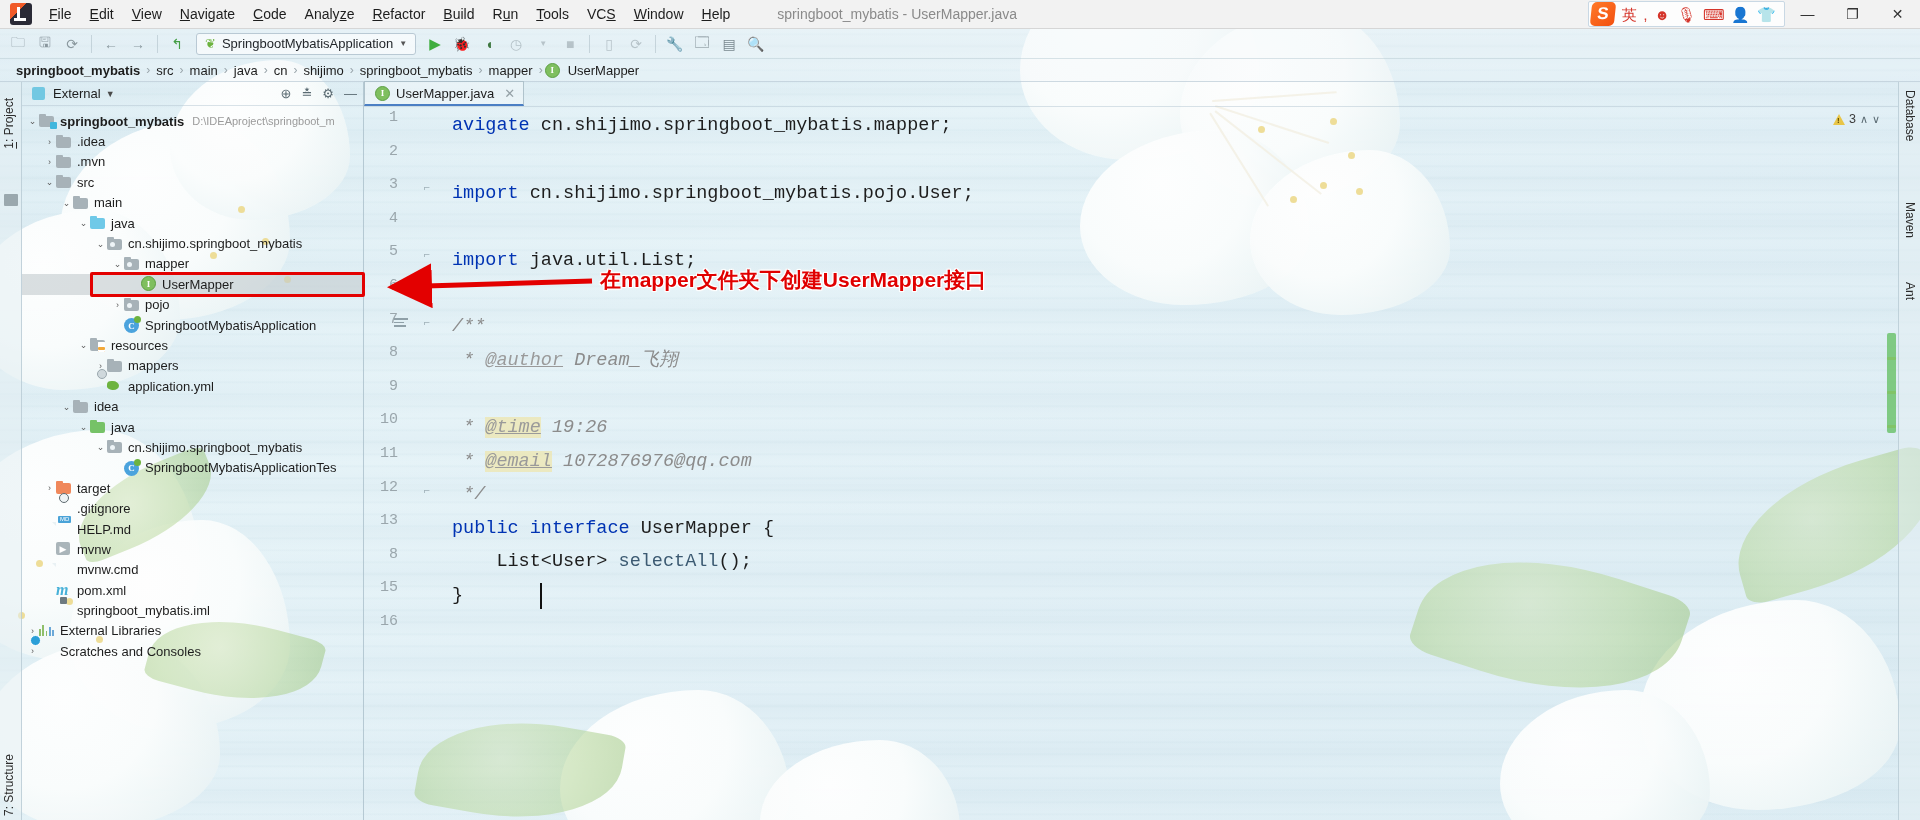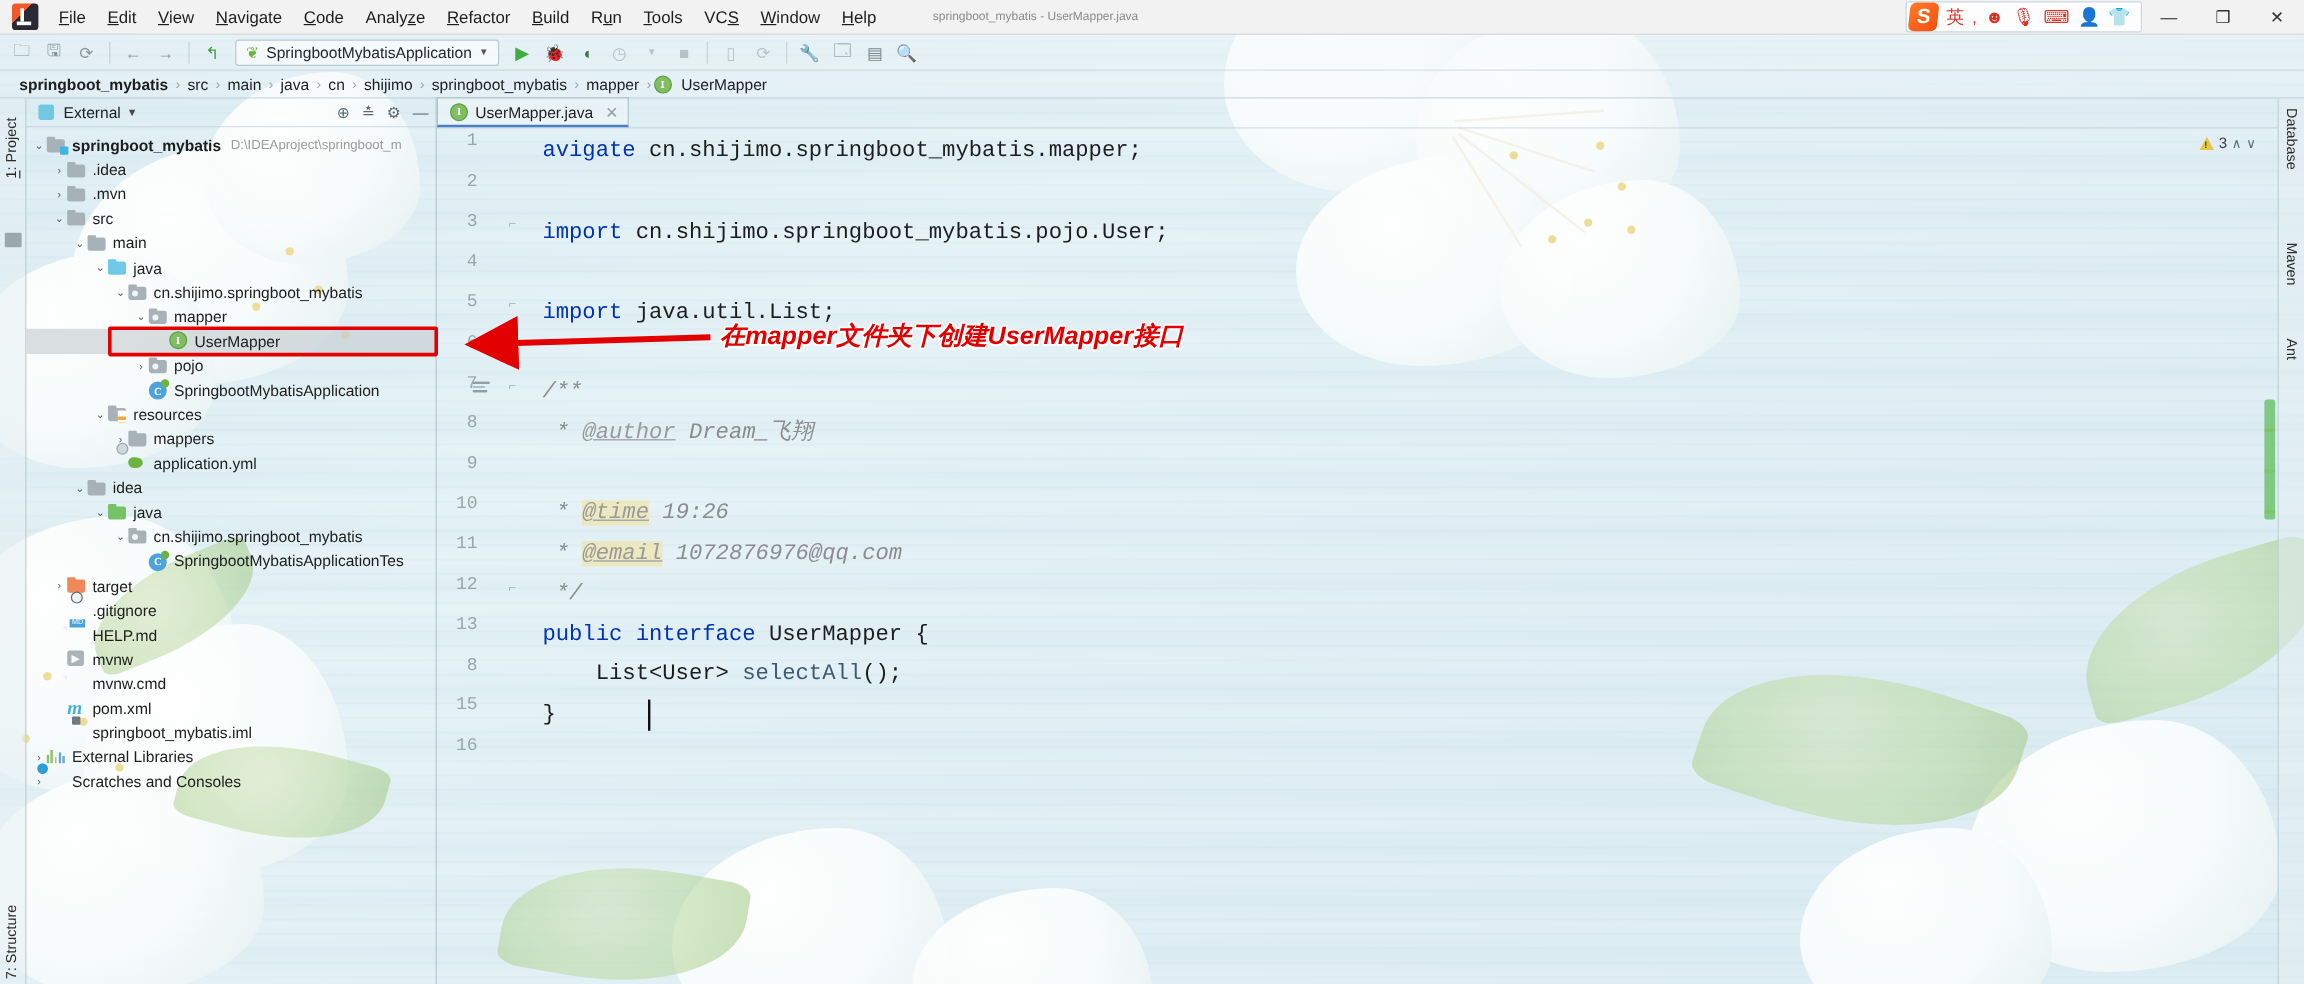--- a/index.html
+++ b/index.html
@@ -31,21 +31,21 @@
 
   
   #menubar{position:relative;z-index:5;height:29px;background:#f2f2f2;border-bottom:1px solid #d6d6d6;
            display:flex;align-items:center;padding-left:6px;gap:0;}
   #menubar .logo{width:22px;height:22px;margin:0 8px 0 4px;position:relative;border-radius:3px;
     background:linear-gradient(135deg,#f05a28 0%,#f05a28 38%,#2a2a36 38%,#2a2a36 100%);}
   #menubar .logo:after{content:"";position:absolute;left:7px;top:4px;width:3px;height:11px;background:#fff;}
   #menubar .logo:before{content:"";position:absolute;left:4px;top:15px;width:12px;height:3px;background:#fff;}
   .menu-item{padding:4px 9px;font-size:14px;color:#1d1d1d;cursor:default;border-radius:3px;white-space:nowrap;}
   .menu-item u{text-decoration:underline;}
-  #window-title{margin-left:38px;font-size:10px;color:#8a8a8a;white-space:nowrap;}
+  #window-title{margin-left:38px;font-size:14px;color:#8a8a8a;white-space:nowrap;}
 
   #sys-right{margin-left:auto;display:flex;align-items:center;height:29px;}
   #ime-bar{display:flex;align-items:center;gap:7px;height:26px;padding:0 8px 0 2px;
            border:1px solid #c9d8e4;background:#fdfdfd;border-radius:2px;}
   .ime-ic{font-size:15px;line-height:1;color:#d5352b;}
   .sogou-s{width:24px;height:24px;border-radius:5px;background:linear-gradient(135deg,#ff7a2a,#f3500f);
            color:#fff;font-weight:bold;font-size:17px;display:flex;align-items:center;justify-content:center;
            transform:skewX(-6deg);}
   .win-btn{width:45px;height:29px;display:flex;align-items:center;justify-content:center;font-size:14px;color:#333;}
 
@@ -188,21 +188,21 @@
   .warn-tri{width:0;height:0;border-left:6px solid transparent;border-right:6px solid transparent;border-bottom:11px solid #e8c547;position:relative;}
   .warn-tri:after{content:"!";position:absolute;left:-2px;top:2px;font-size:8px;color:#5c4a00;font-weight:bold;}
   .chev{color:#5a6a72;font-size:11px;}
   #scroll-thumb{position:absolute;right:2px;width:9px;background:#6ec36e;border-radius:2px;opacity:.85;}
 
   
   #right-rail{width:22px;flex:0 0 22px;background:rgba(228,238,243,.55);border-left:1px solid rgba(183,201,211,.8);position:relative;}
   .rrail-label{position:absolute;right:3px;writing-mode:vertical-rl;font-size:12px;color:#2b2b2b;white-space:nowrap;}
 
   
-  #annot-layer{position:absolute;left:0;top:0;width:1920px;height:820px;z-index:40;pointer-events:none;font-style:italic;}
+  #annot-layer{position:absolute;left:0;top:0;width:1920px;height:820px;z-index:40;pointer-events:none;}
   #annot-text{position:absolute;font-family:"Liberation Sans",sans-serif;font-weight:bold;font-size:21px;color:#e00000;
     white-space:nowrap;text-shadow:0 0 3px #fff,0 0 3px #fff,1px 1px 0 #fff,-1px -1px 0 #fff,1px -1px 0 #fff,-1px 1px 0 #fff;}
 </style>
 </head>
 <body>
 
 <div id="bg-layer">
   <div class="board"></div>
 
   <div class="petal" style="left:1020px;top:-40px;width:240px;height:200px;"></div>

